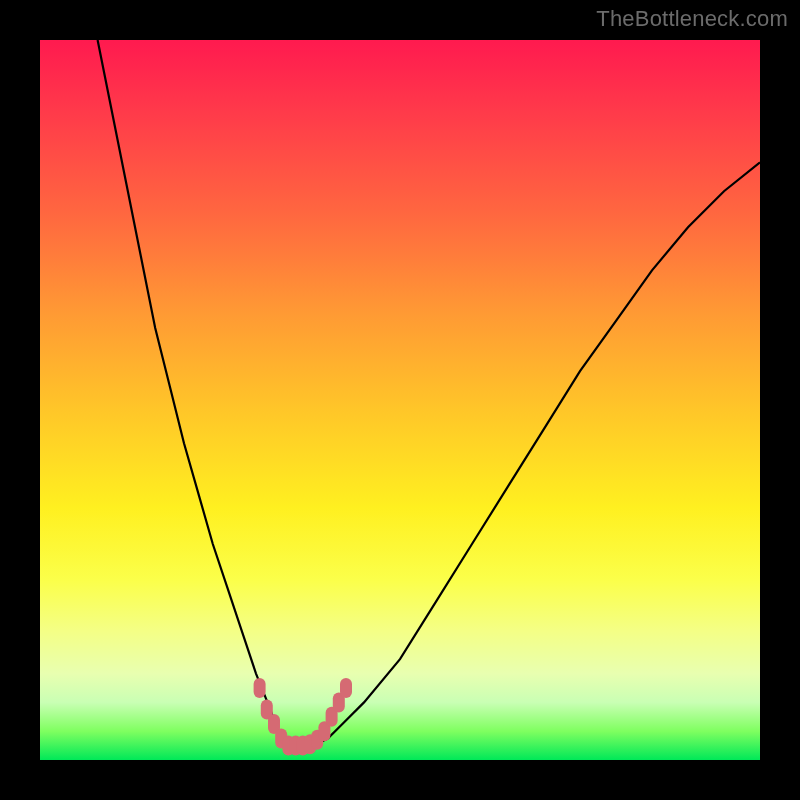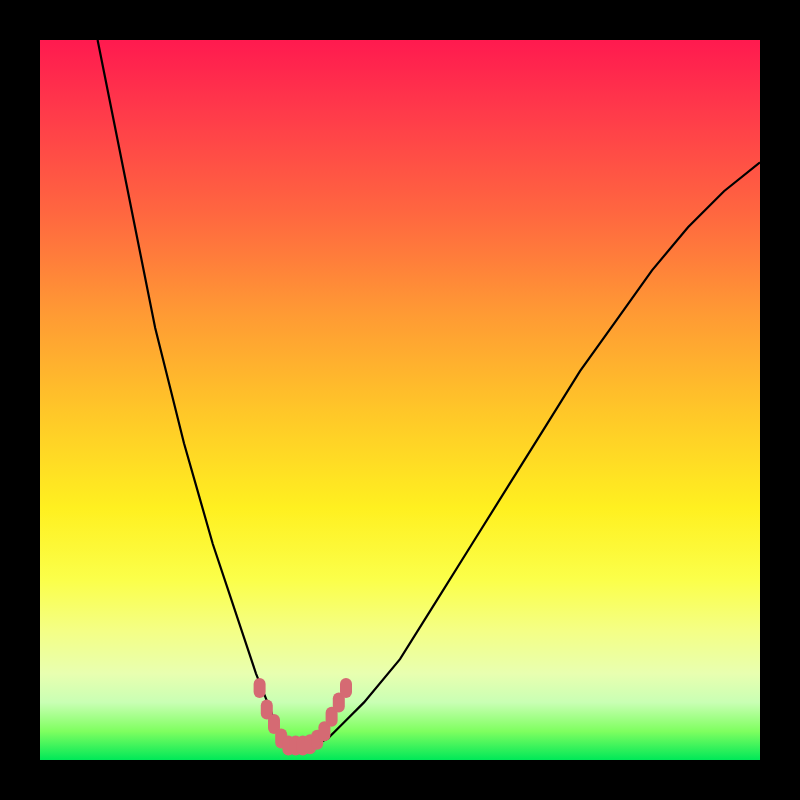--- a/index.html
+++ b/index.html
@@ -56,20 +56,21 @@
     top: 0;
     width: 720px;
     height: 720px;
   }
 </style>
 </head>
 <body>
 
 <div class="frame">
 
+  <div class="watermark">TheBottleneck.com</div>
 
   <div class="plot">
     <svg class="curve" viewBox="0 0 720 720" preserveAspectRatio="none">
       <path id="curve-path" fill="none" stroke-width="2.2" stroke="#000000" d="M 57.6 0 L 72 72 L 86.39999999999999 144 L 100.80000000000001 216.00000000000006 L 115.2 288 L 129.6 345.59999999999997 L 144 403.2 L 158.4 453.6 L 172.79999999999998 504 L 187.20000000000002 547.2 L 201.60000000000002 590.4 L 216 633.6 L 230.4 669.6 L 237.60000000000002 691.2 L 251.99999999999997 705.6 L 273.6 705.6 L 288 698.4 L 302.4 684 L 324 662.4 L 360 619.2 L 396.00000000000006 561.6 L 432 504 L 468 446.4 L 503.99999999999994 388.8 L 540 331.2 L 576 280.8 L 612 230.39999999999998 L 648 187.20000000000005 L 684 151.19999999999993 L 720 122.39999999999998"></path>
       <g id="markers">
           <rect x="213.6" y="638.0" width="12" height="20" rx="6" ry="6" fill="#d56a73"></rect>
           <rect x="220.8" y="659.6" width="12" height="20" rx="6" ry="6" fill="#d56a73"></rect>
           <rect x="228.0" y="674.0" width="12" height="20" rx="6" ry="6" fill="#d56a73"></rect>
           <rect x="235.2" y="688.4" width="12" height="20" rx="6" ry="6" fill="#d56a73"></rect>
           <rect x="242.4" y="695.6" width="12" height="20" rx="6" ry="6" fill="#d56a73"></rect>

